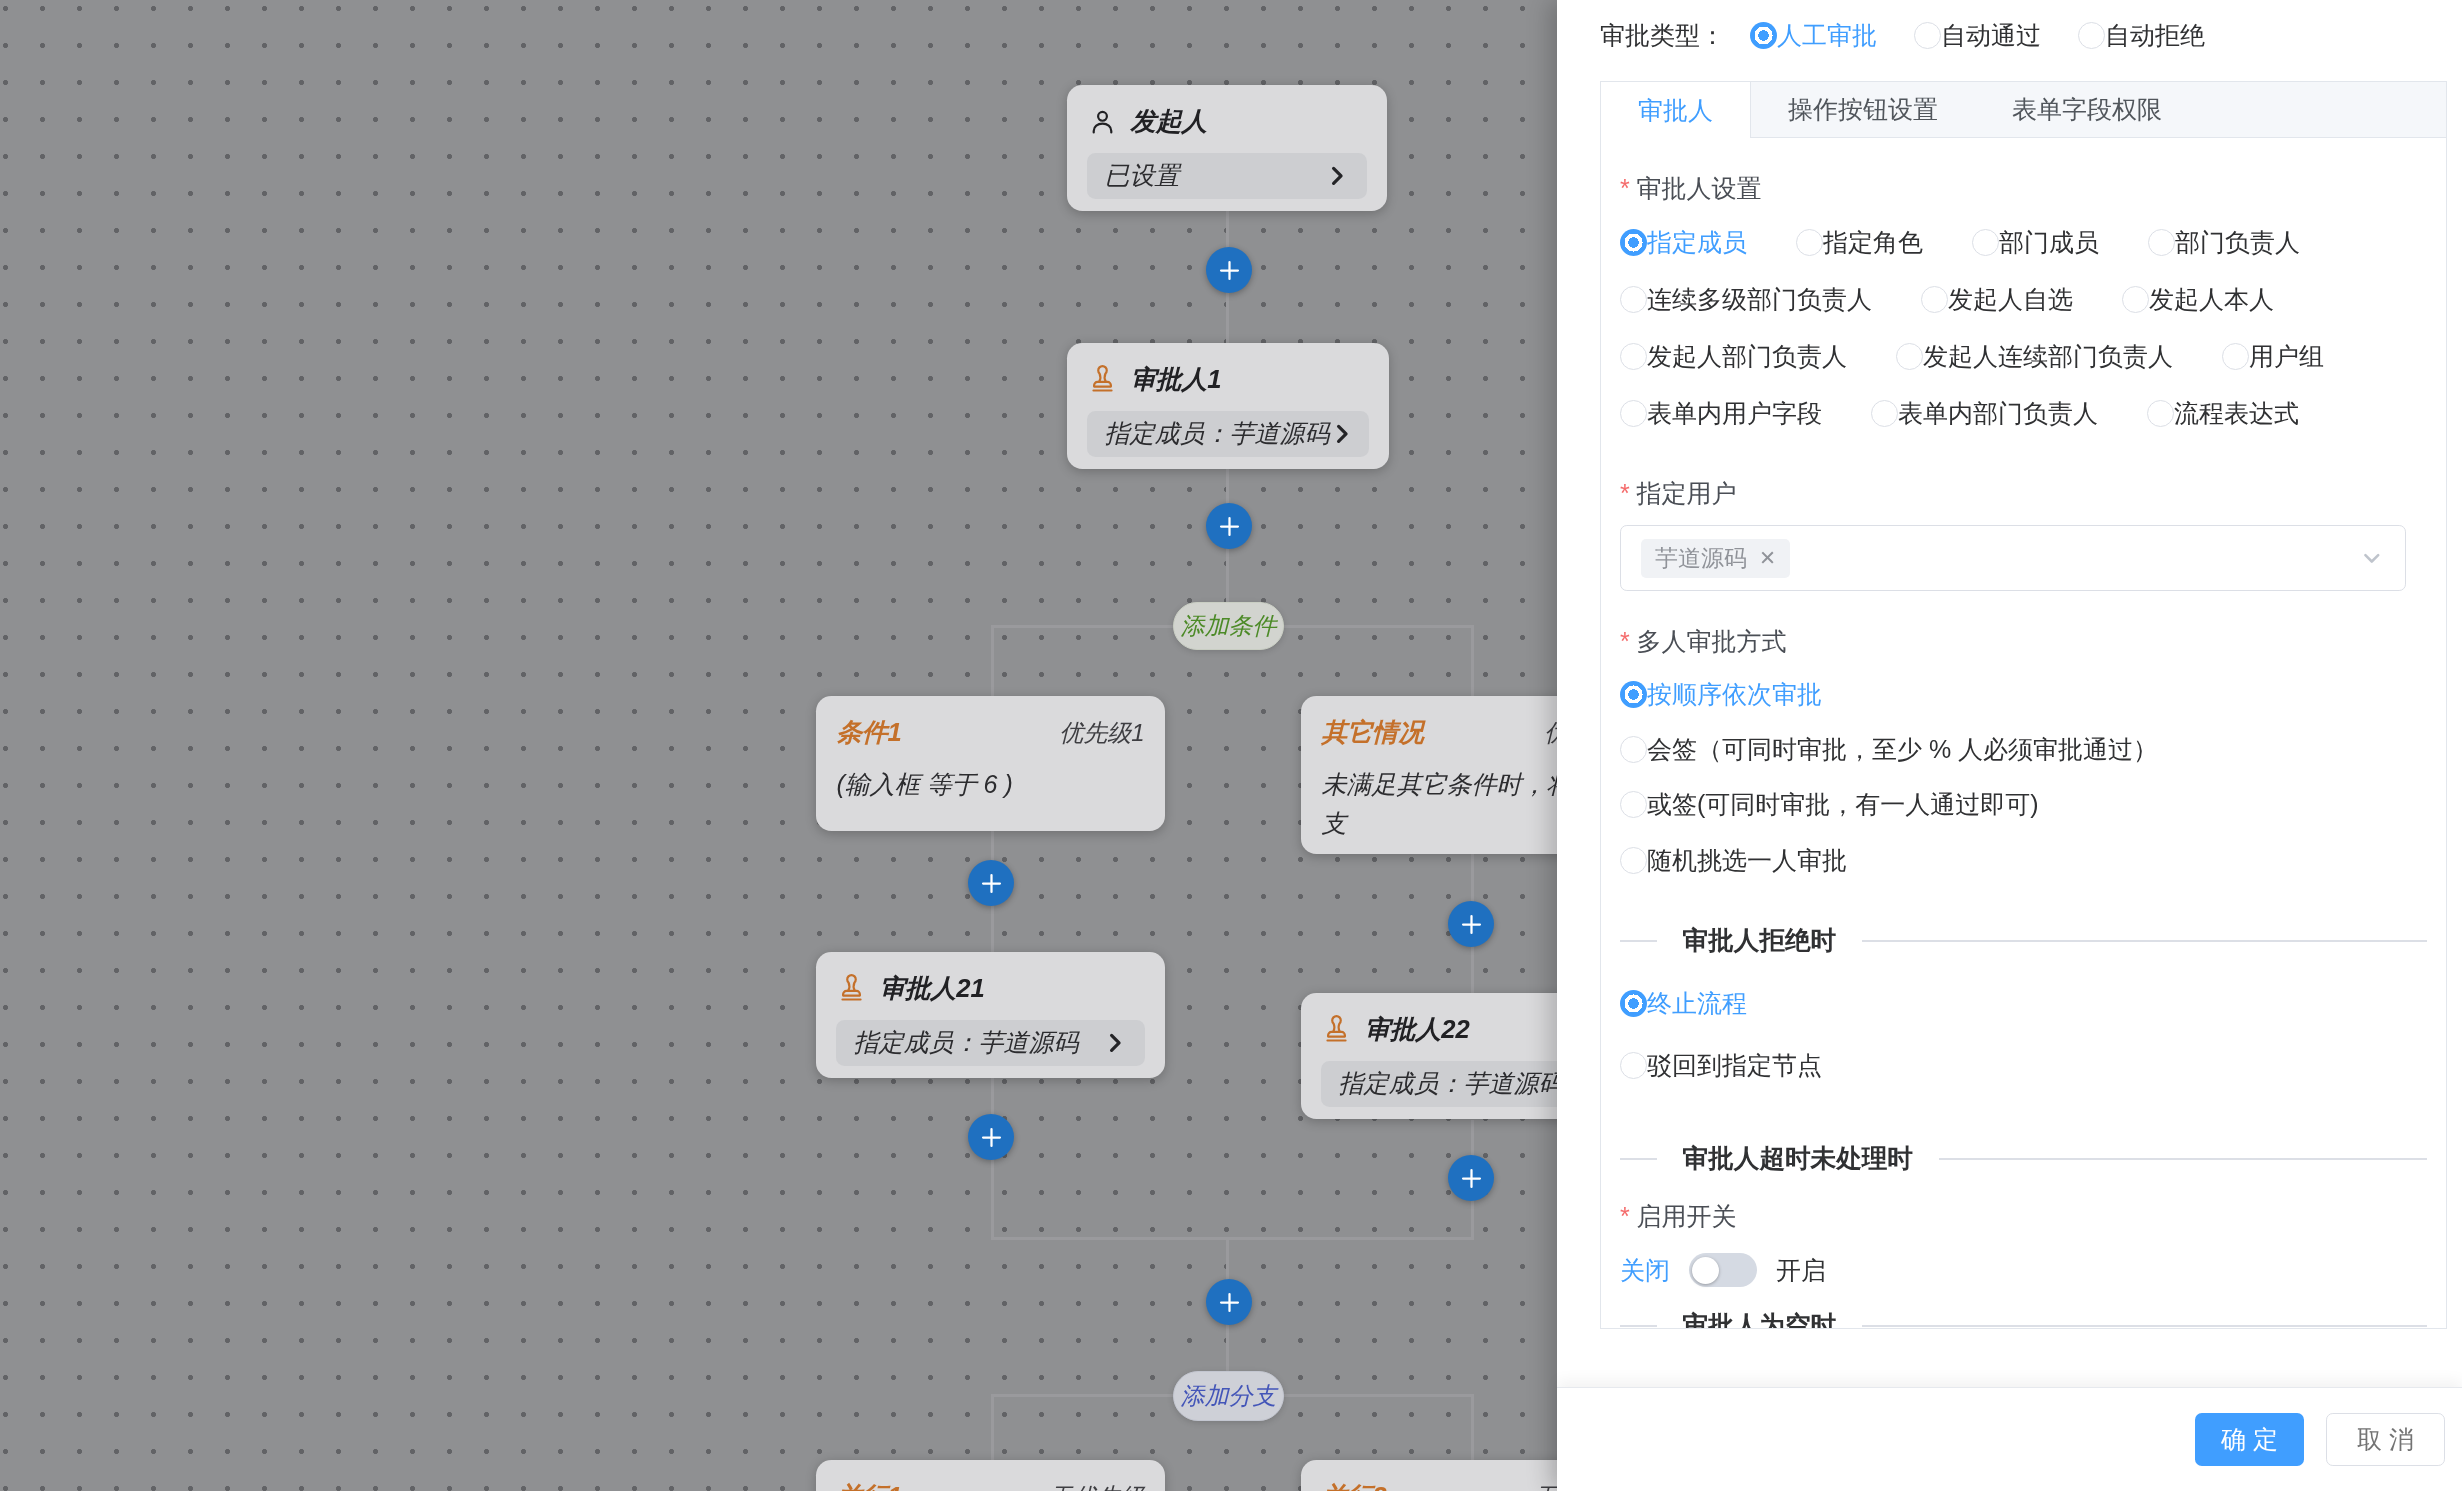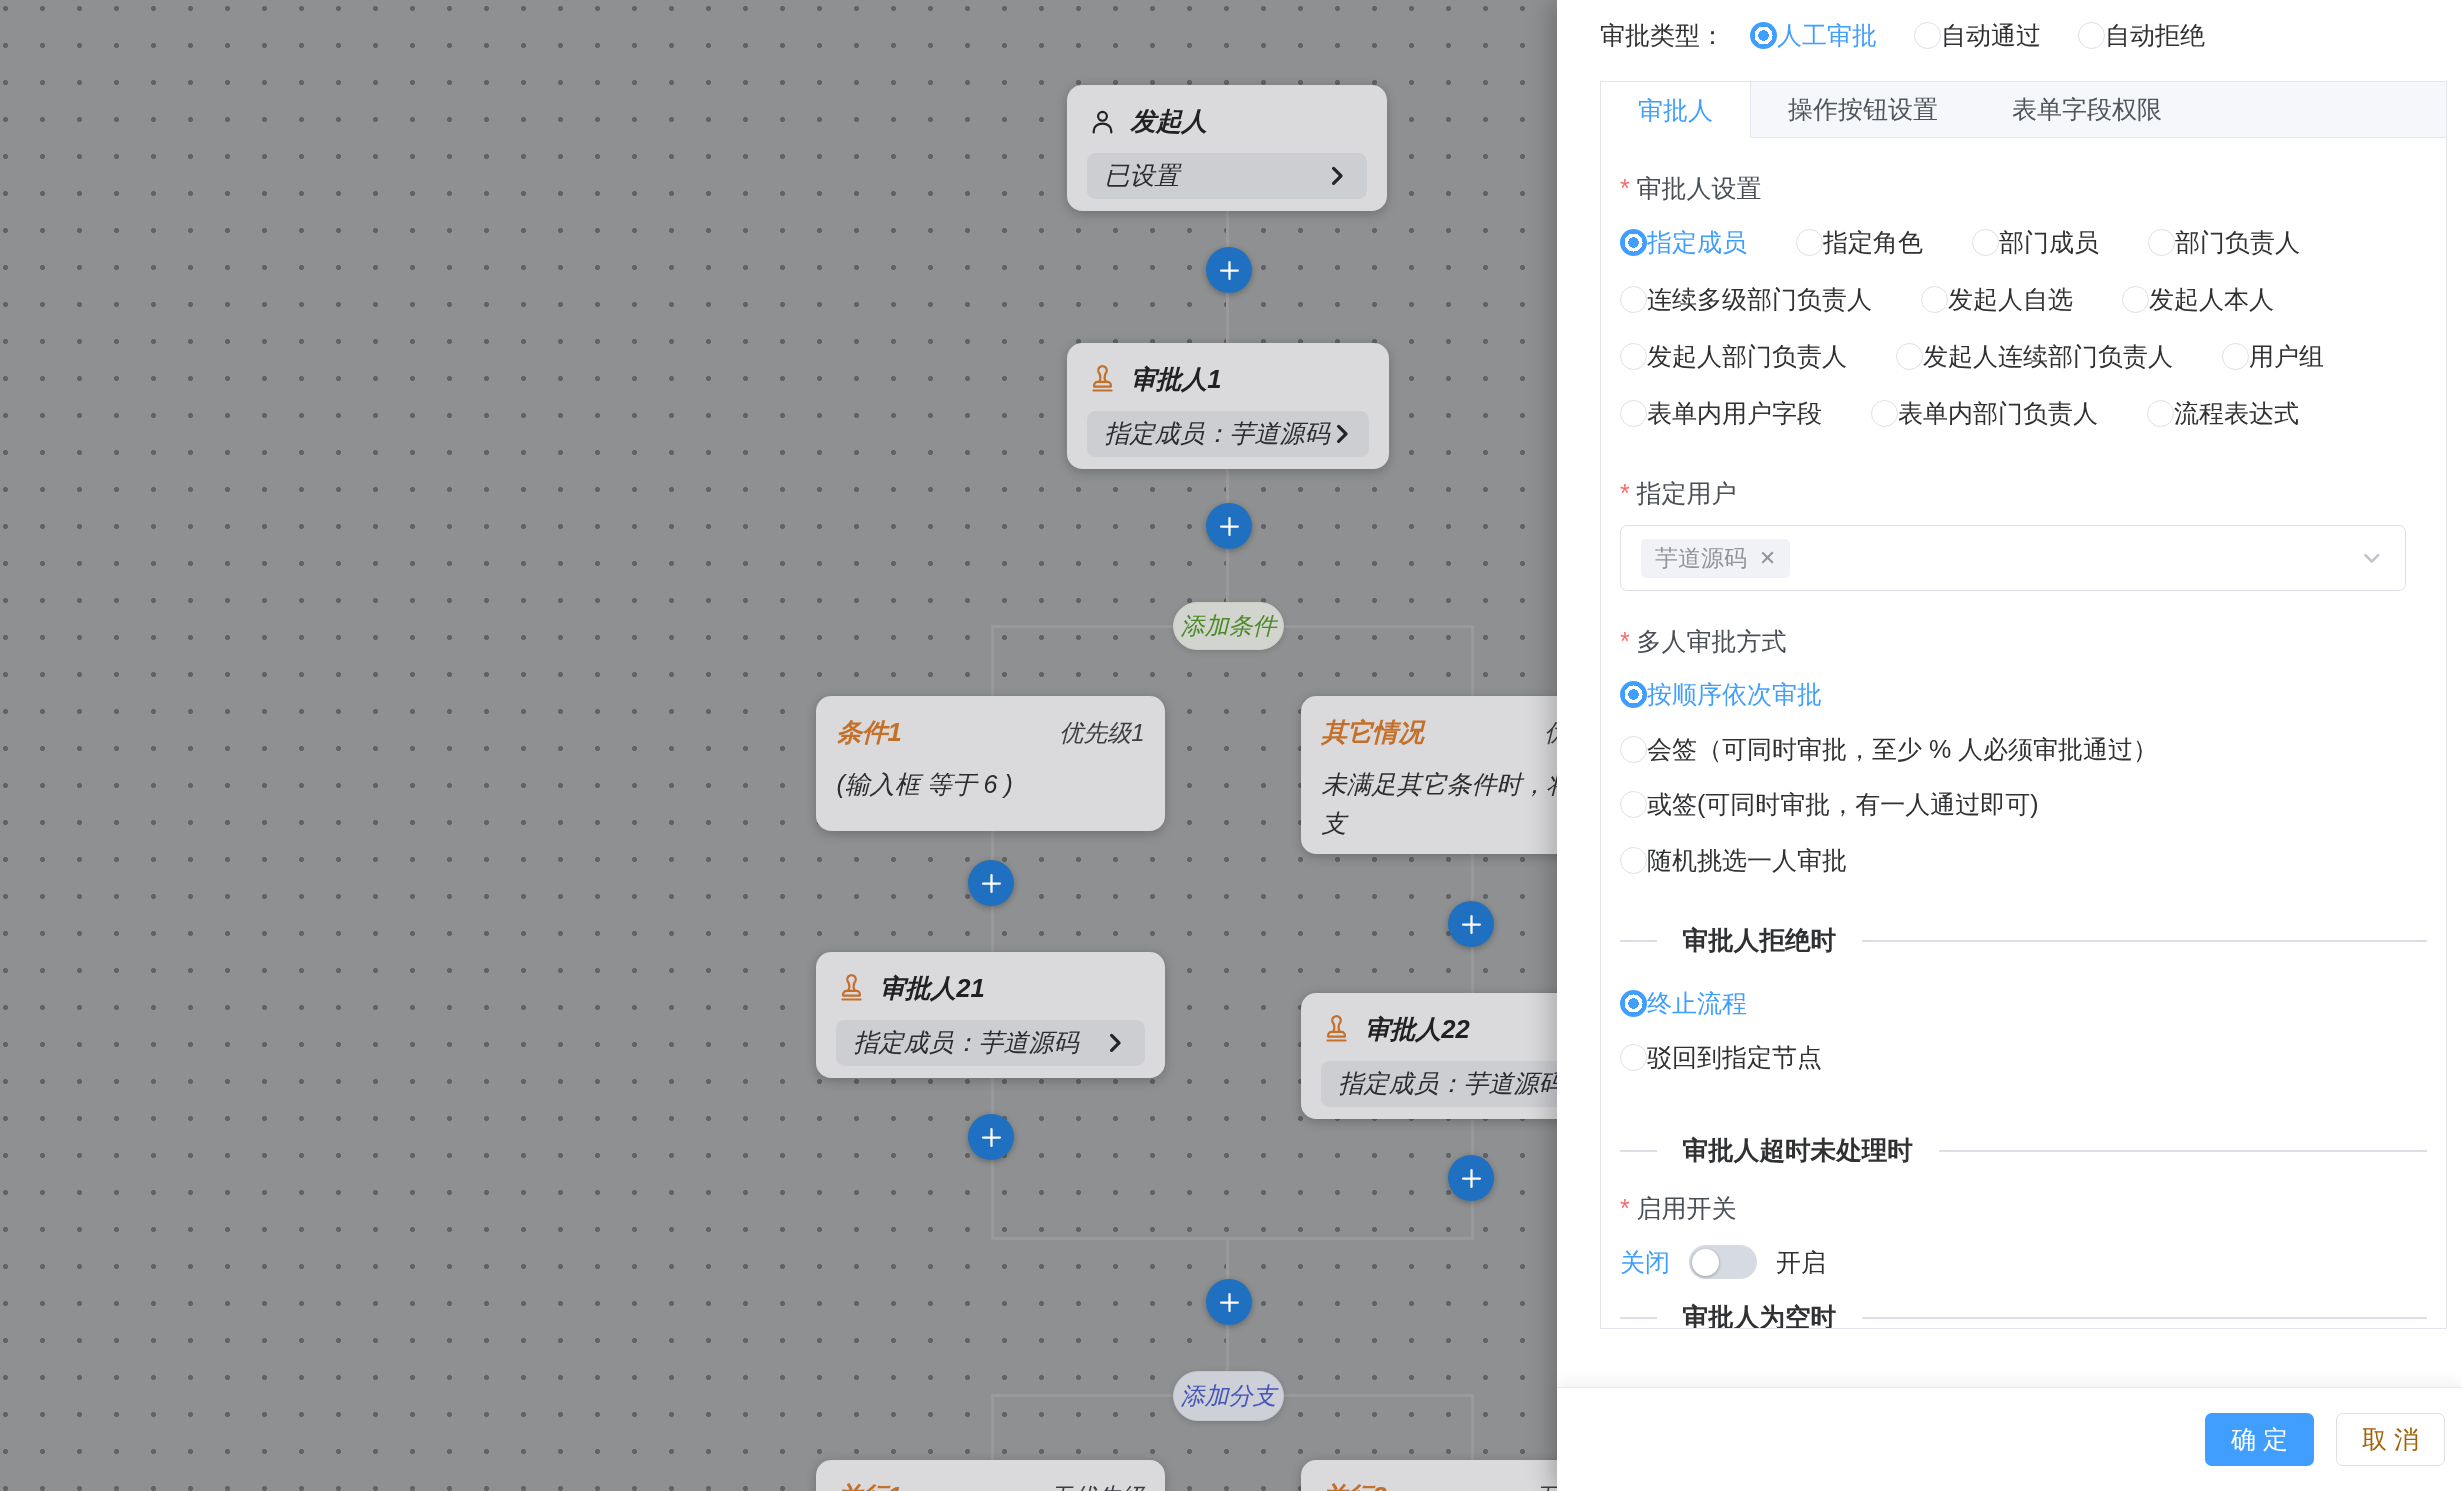--- a/index.html
+++ b/index.html
@@ -85,36 +85,36 @@
   }
   .tag-close{font-size:20.4px;color:#909399;cursor:pointer;line-height:1}
   .select-arrow{margin-left:auto;width:25.6px;height:25.6px;color:#bfc4cc}
   .divider{display:flex;align-items:center;height:34px}
   .divider::before{content:"";width:37px;height:1.7px;background:#dcdfe6}
   .divider::after{content:"";flex:1;height:1.7px;background:#dcdfe6}
   .dtext{padding:0 25.6px;font-size:25.6px;font-weight:bold;color:#303133;white-space:nowrap}
   .divider.d1{margin-top:49px}
   .divider.d2{margin-top:60px}
   .divider.d3{margin-top:19px}
-  .mt34{margin-top:29px}.mt41{margin-top:21px}.mt28{margin-top:24px}
+  .mt34{margin-top:29px}.mt41{margin-top:29px}.mt28{margin-top:24px}
   .mt58{margin-top:49px}.mt40{margin-top:34px}
   .switch-row{display:flex;align-items:center;gap:19px;margin-top:22px;height:39px}
   .sw-off{font-size:25px;color:#409eff}
   .sw-on{font-size:25px;color:#303133}
   .toggle{width:68px;height:34px;border-radius:17px;background:#d5dae3;position:relative;cursor:pointer}
   .knob{position:absolute;left:3.4px;top:3.4px;width:27px;height:27px;border-radius:50%;background:#fff;box-shadow:0 0.9px 3.4px rgba(0,0,0,.3)}
   .panel-footer{
     position:absolute;left:0;right:0;bottom:0;height:104px;background:#fff;
     border-top:1.7px solid #e6e9ee;box-shadow:0 -6.8px 13.6px rgba(0,0,0,.05);
     display:flex;align-items:center;justify-content:flex-end;gap:22px;
     padding-right:17px;box-sizing:border-box;z-index:5;
   }
   .btn{height:53px;border-radius:6.8px;font-size:25px;display:flex;align-items:center;justify-content:center;box-sizing:border-box;cursor:pointer;white-space:nowrap}
   .btn.primary{background:#409eff;color:#fff;width:109px;border:none}
-  .btn.ghost{background:#fff;border:1.7px solid #dcdfe6;color:#a16207;width:109px}
+  .btn.ghost{background:#fff;border:1.7px solid #dcdfe6;color:#737373;width:119px}
 </style>
 </head>
 <body>
 
 <div class="canvas">
 
   <div class="vline" style="left:1226px;top:211px;height:132px"></div>
   <div class="vline" style="left:1226px;top:469px;height:155px"></div>
   <div class="hline" style="left:991px;top:625px;width:482px"></div>
   <div class="vline" style="left:991px;top:625px;height:72px"></div>

